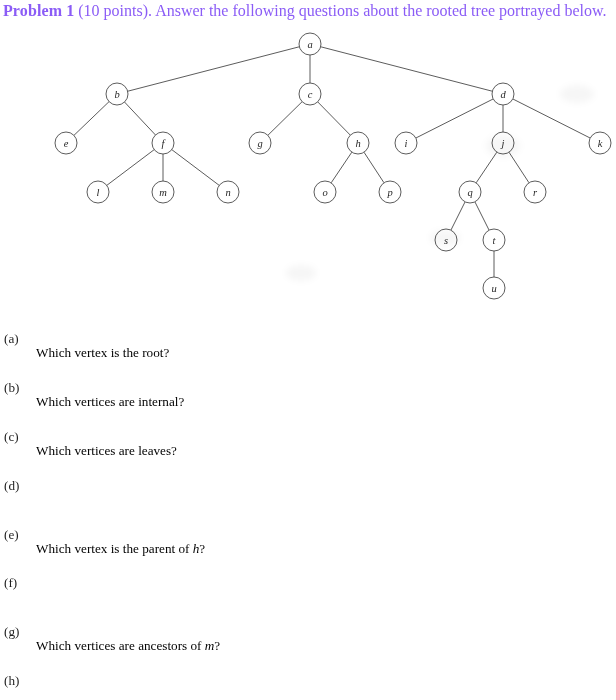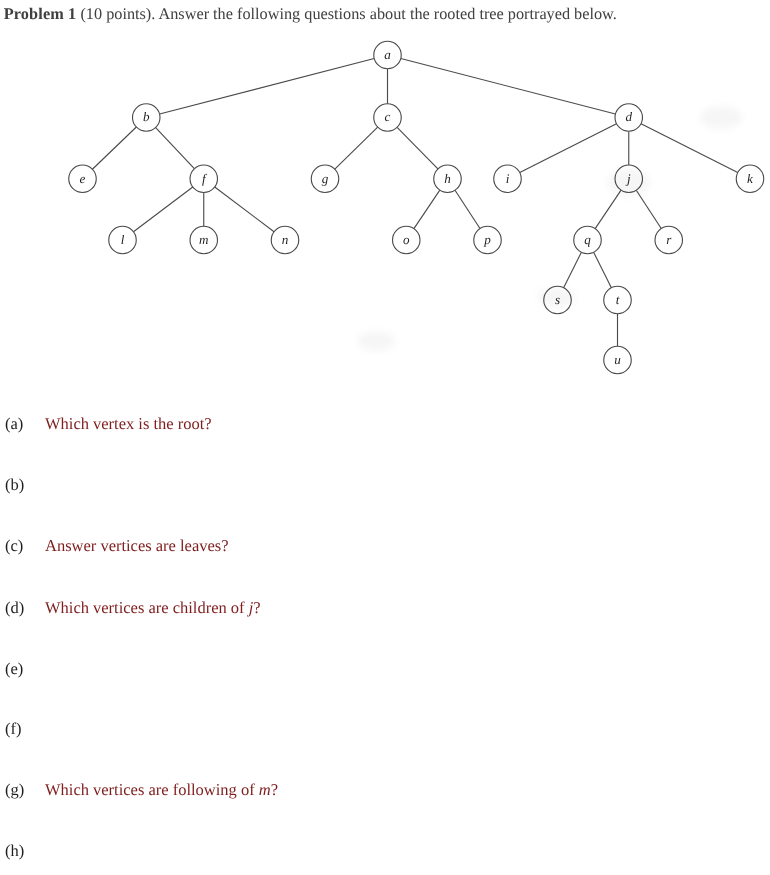--- a/index.html
+++ b/index.html
@@ -16,24 +16,24 @@
     color: #2b2b2b;
     -webkit-font-smoothing: antialiased;
   }
 
   
   #problem-heading {
     position: absolute;
     left: 3px;
     top: 3px;
     width: 610px;
-    font-size: 13px;
+    font-size: 16px;
     line-height: 16px;
     white-space: nowrap;
-    color: #404040;
+    color: #8b5cf6;
   }
   #problem-heading .prob-label {
     font-weight: bold;
     letter-spacing: 0.1px;
   }
   #problem-heading .prob-rest {
     font-weight: normal;
   }
 
   
@@ -84,22 +84,22 @@
     position: absolute;
     left: 4px;
     top: 8px;
     width: 30px;
     text-align: left;
     color: #1f1f1f;
   }
   .question-text {
     position: absolute;
     left: 36px;
-    top: 8px;
-    color: #7f1d1d;
+    top: 22px;
+    color: #000000;
   }
   .question-text .vv {
     font-style: italic;
   }
 
   
   .scan-smudge {
     position: absolute;
     background: rgba(0,0,0,0.035);
     border-radius: 50%;
@@ -232,35 +232,36 @@
   <div class="scan-smudge" style="left:560px;top:60px;width:34px;height:18px;"></div>
 </div>
 
 <div id="question-list">
     <div class="question-item">
       <span class="question-marker">(a)</span>
       <span class="question-text"><span>Which vertex is the root?</span></span>
     </div>
     <div class="question-item">
       <span class="question-marker">(b)</span>
+      <span class="question-text"><span>Which vertices are internal?</span></span>
     </div>
     <div class="question-item">
       <span class="question-marker">(c)</span>
-      <span class="question-text"><span>Answer vertices are leaves?</span></span>
+      <span class="question-text"><span>Which vertices are leaves?</span></span>
     </div>
     <div class="question-item">
       <span class="question-marker">(d)</span>
-      <span class="question-text"><span>Which vertices are children of </span><span class="vv">j</span><span>?</span></span>
     </div>
     <div class="question-item">
       <span class="question-marker">(e)</span>
+      <span class="question-text"><span>Which vertex is the parent of </span><span class="vv">h</span><span>?</span></span>
     </div>
     <div class="question-item">
       <span class="question-marker">(f)</span>
     </div>
     <div class="question-item">
       <span class="question-marker">(g)</span>
-      <span class="question-text"><span>Which vertices are following of </span><span class="vv">m</span><span>?</span></span>
+      <span class="question-text"><span>Which vertices are ancestors of </span><span class="vv">m</span><span>?</span></span>
     </div>
     <div class="question-item">
       <span class="question-marker">(h)</span>
     </div>
   </div>
 
 </body></html>

